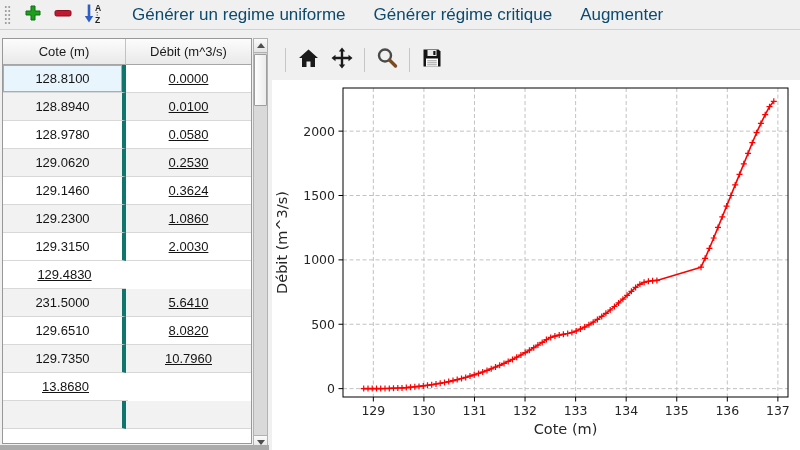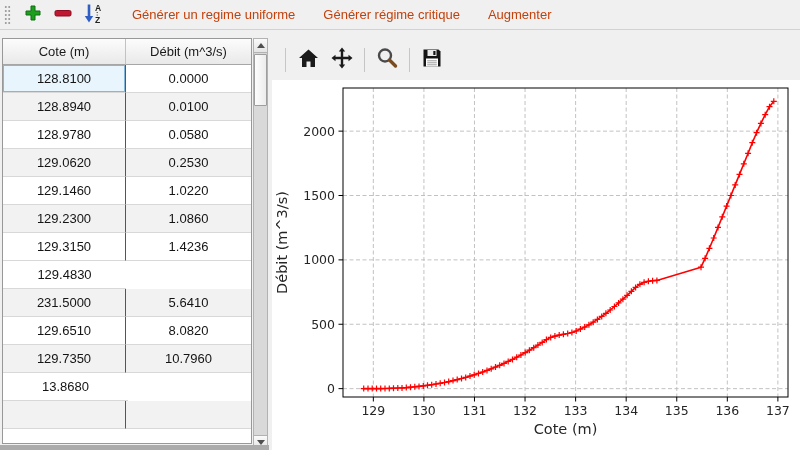--- a/index.html
+++ b/index.html
@@ -8,37 +8,37 @@
 
   
   .main-toolbar { position:absolute; left:0; top:0; width:800px; height:30px;
     background:#f0f0f0; border-bottom:1px solid #d2d2d2; display:flex; align-items:center; }
   .drag-handle { width:7px; height:20px; margin-left:4px; margin-right:8px;
     background-image:radial-gradient(circle, #a0a0a0 1px, transparent 1.3px);
     background-size:3.5px 4px; }
   .tool-icon-btn { width:28px; height:26px; display:flex; align-items:center; justify-content:center;
     border:1px solid transparent; border-radius:3px; margin-right:2px; cursor:default; }
   .tool-text-btn { height:24px; display:flex; align-items:center; padding:0 10px;
-    font-size:13px; color:#c2410c; border:1px solid transparent; border-radius:3px; margin-right:6px; }
+    font-size:17px; color:#0c4a6e; border:1px solid transparent; border-radius:3px; margin-right:6px; }
   .sort-btn { margin-right:14px; }
 
   
   .table-panel { position:absolute; left:2px; top:38px; width:250px; height:406px;
     background:#ffffff; border:1px solid #989898; overflow:hidden; }
   .thead { display:flex; height:26px; }
   .th { height:26px; display:flex; align-items:center; justify-content:center;
     background:linear-gradient(#fcfcfc,#e9e9e9); font-size:13px; color:#1a1a1a;
     border-right:1px solid #c2c2c2; border-bottom:1px solid #a6a6a6; }
   .th:last-child { border-right:none; }
   .col-a { width:123px; } .col-b { width:125px; }
   .tr { display:flex; height:28px; background:#ffffff; }
   .tr.alt { background:#f2f2f2;align-items:center; }
   .td { height:28px; display:flex; align-items:center; justify-content:center;
-    font-size:13px; color:#141414; border-right:1px solid #0f766e; border-bottom:1px solid #d8d8d8; }
-  .td:last-child { border-right:none; }
+    font-size:13px; color:#141414; border-right:4px solid #0f766e; border-bottom:1px solid #d8d8d8; }
+  .td:last-child { border-right:none;text-decoration:underline; }
   .td.selected { background:#e9f5fd; box-shadow:inset 0 0 0 1px #84b7da; }
 
   
   .vscroll { position:absolute; left:253px; top:38px; width:15px; height:412px;
     background:#d9d9d9; border:1px solid #b2b2b2; }
   .sb-btn { position:absolute; left:0; width:13px; height:14px; background:linear-gradient(#fafafa,#e4e4e4);
     display:flex; align-items:center; justify-content:center; }
   .sb-up { top:0; border-bottom:1px solid #b2b2b2; }
   .sb-down { bottom:0; border-top:1px solid #b2b2b2; }
   .arr-up { width:0; height:0; border-left:4px solid transparent; border-right:4px solid transparent;
@@ -114,29 +114,29 @@
       <div class="tr">
         <div class="td col-a">128.9780</div>
         <div class="td col-b">0.0580</div>
       </div>
       <div class="tr alt">
         <div class="td col-a">129.0620</div>
         <div class="td col-b">0.2530</div>
       </div>
       <div class="tr">
         <div class="td col-a">129.1460</div>
-        <div class="td col-b">1.0220</div>
+        <div class="td col-b">0.3624</div>
       </div>
       <div class="tr alt">
         <div class="td col-a">129.2300</div>
         <div class="td col-b">1.0860</div>
       </div>
       <div class="tr">
         <div class="td col-a">129.3150</div>
-        <div class="td col-b">1.4236</div>
+        <div class="td col-b">2.0030</div>
       </div>
       <div class="tr">
         <div class="td col-a">129.4830</div>
       </div>
       <div class="tr alt">
         <div class="td col-a">231.5000</div>
         <div class="td col-b">5.6410</div>
       </div>
       <div class="tr">
         <div class="td col-a">129.6510</div>

